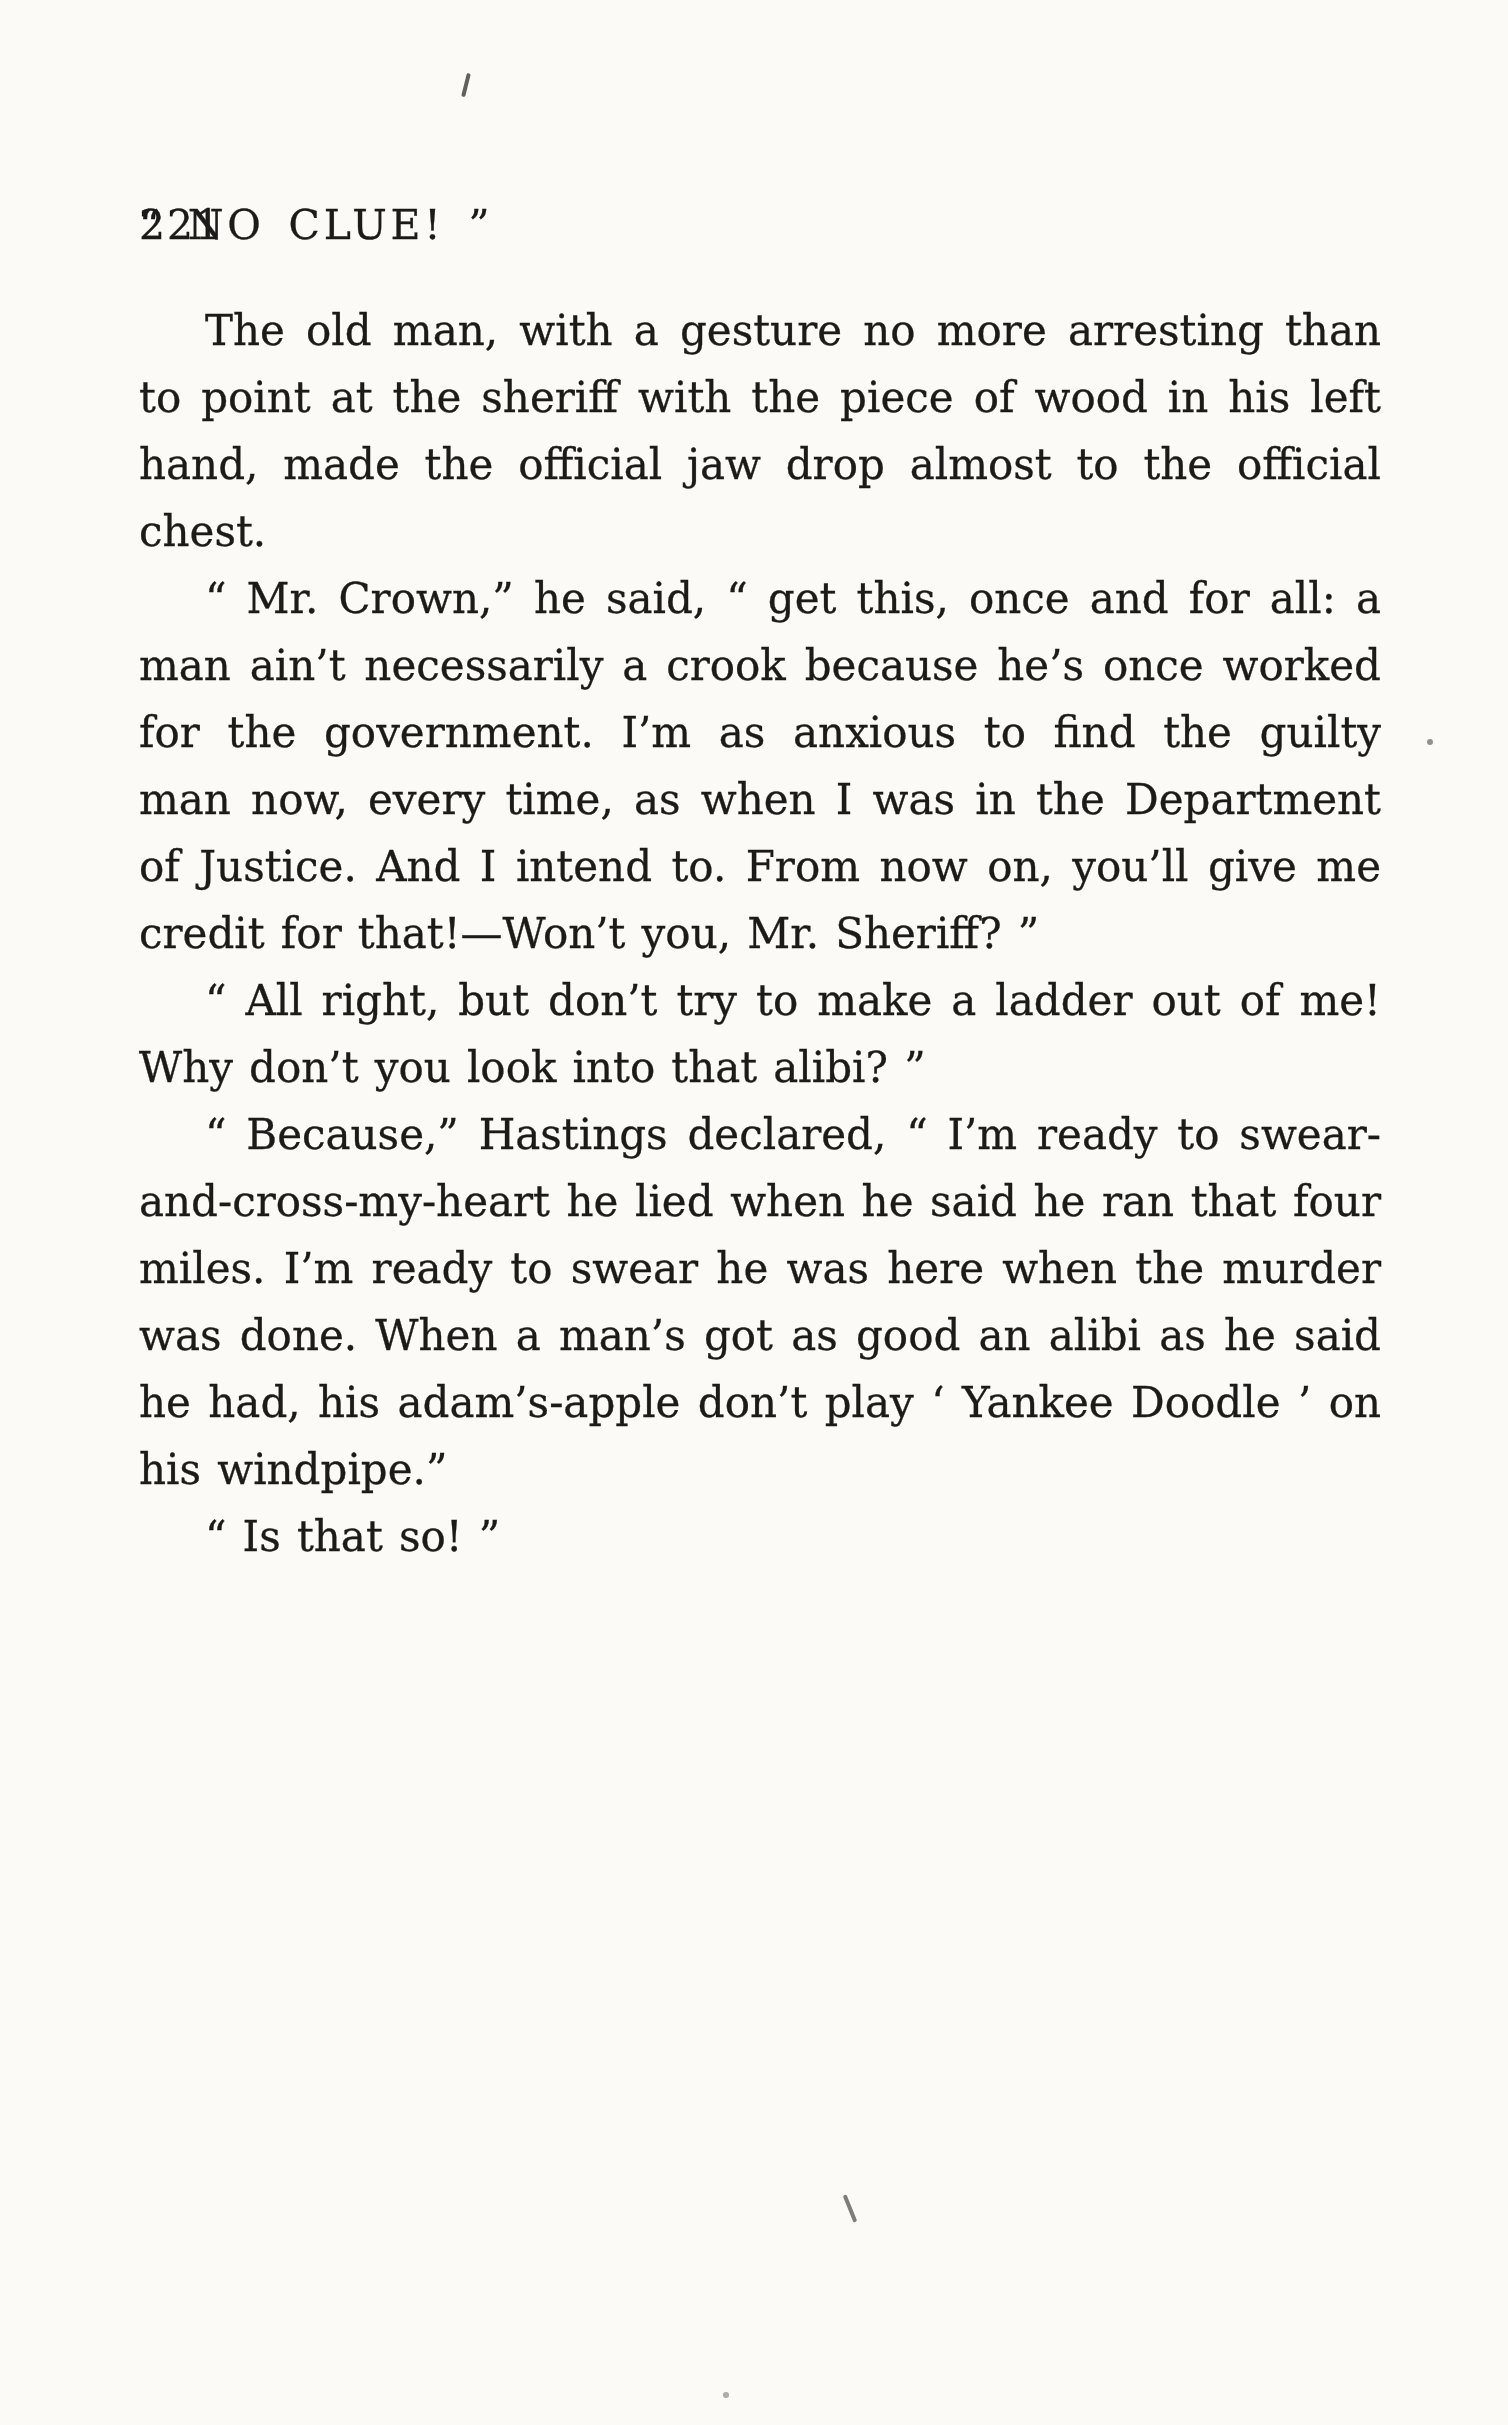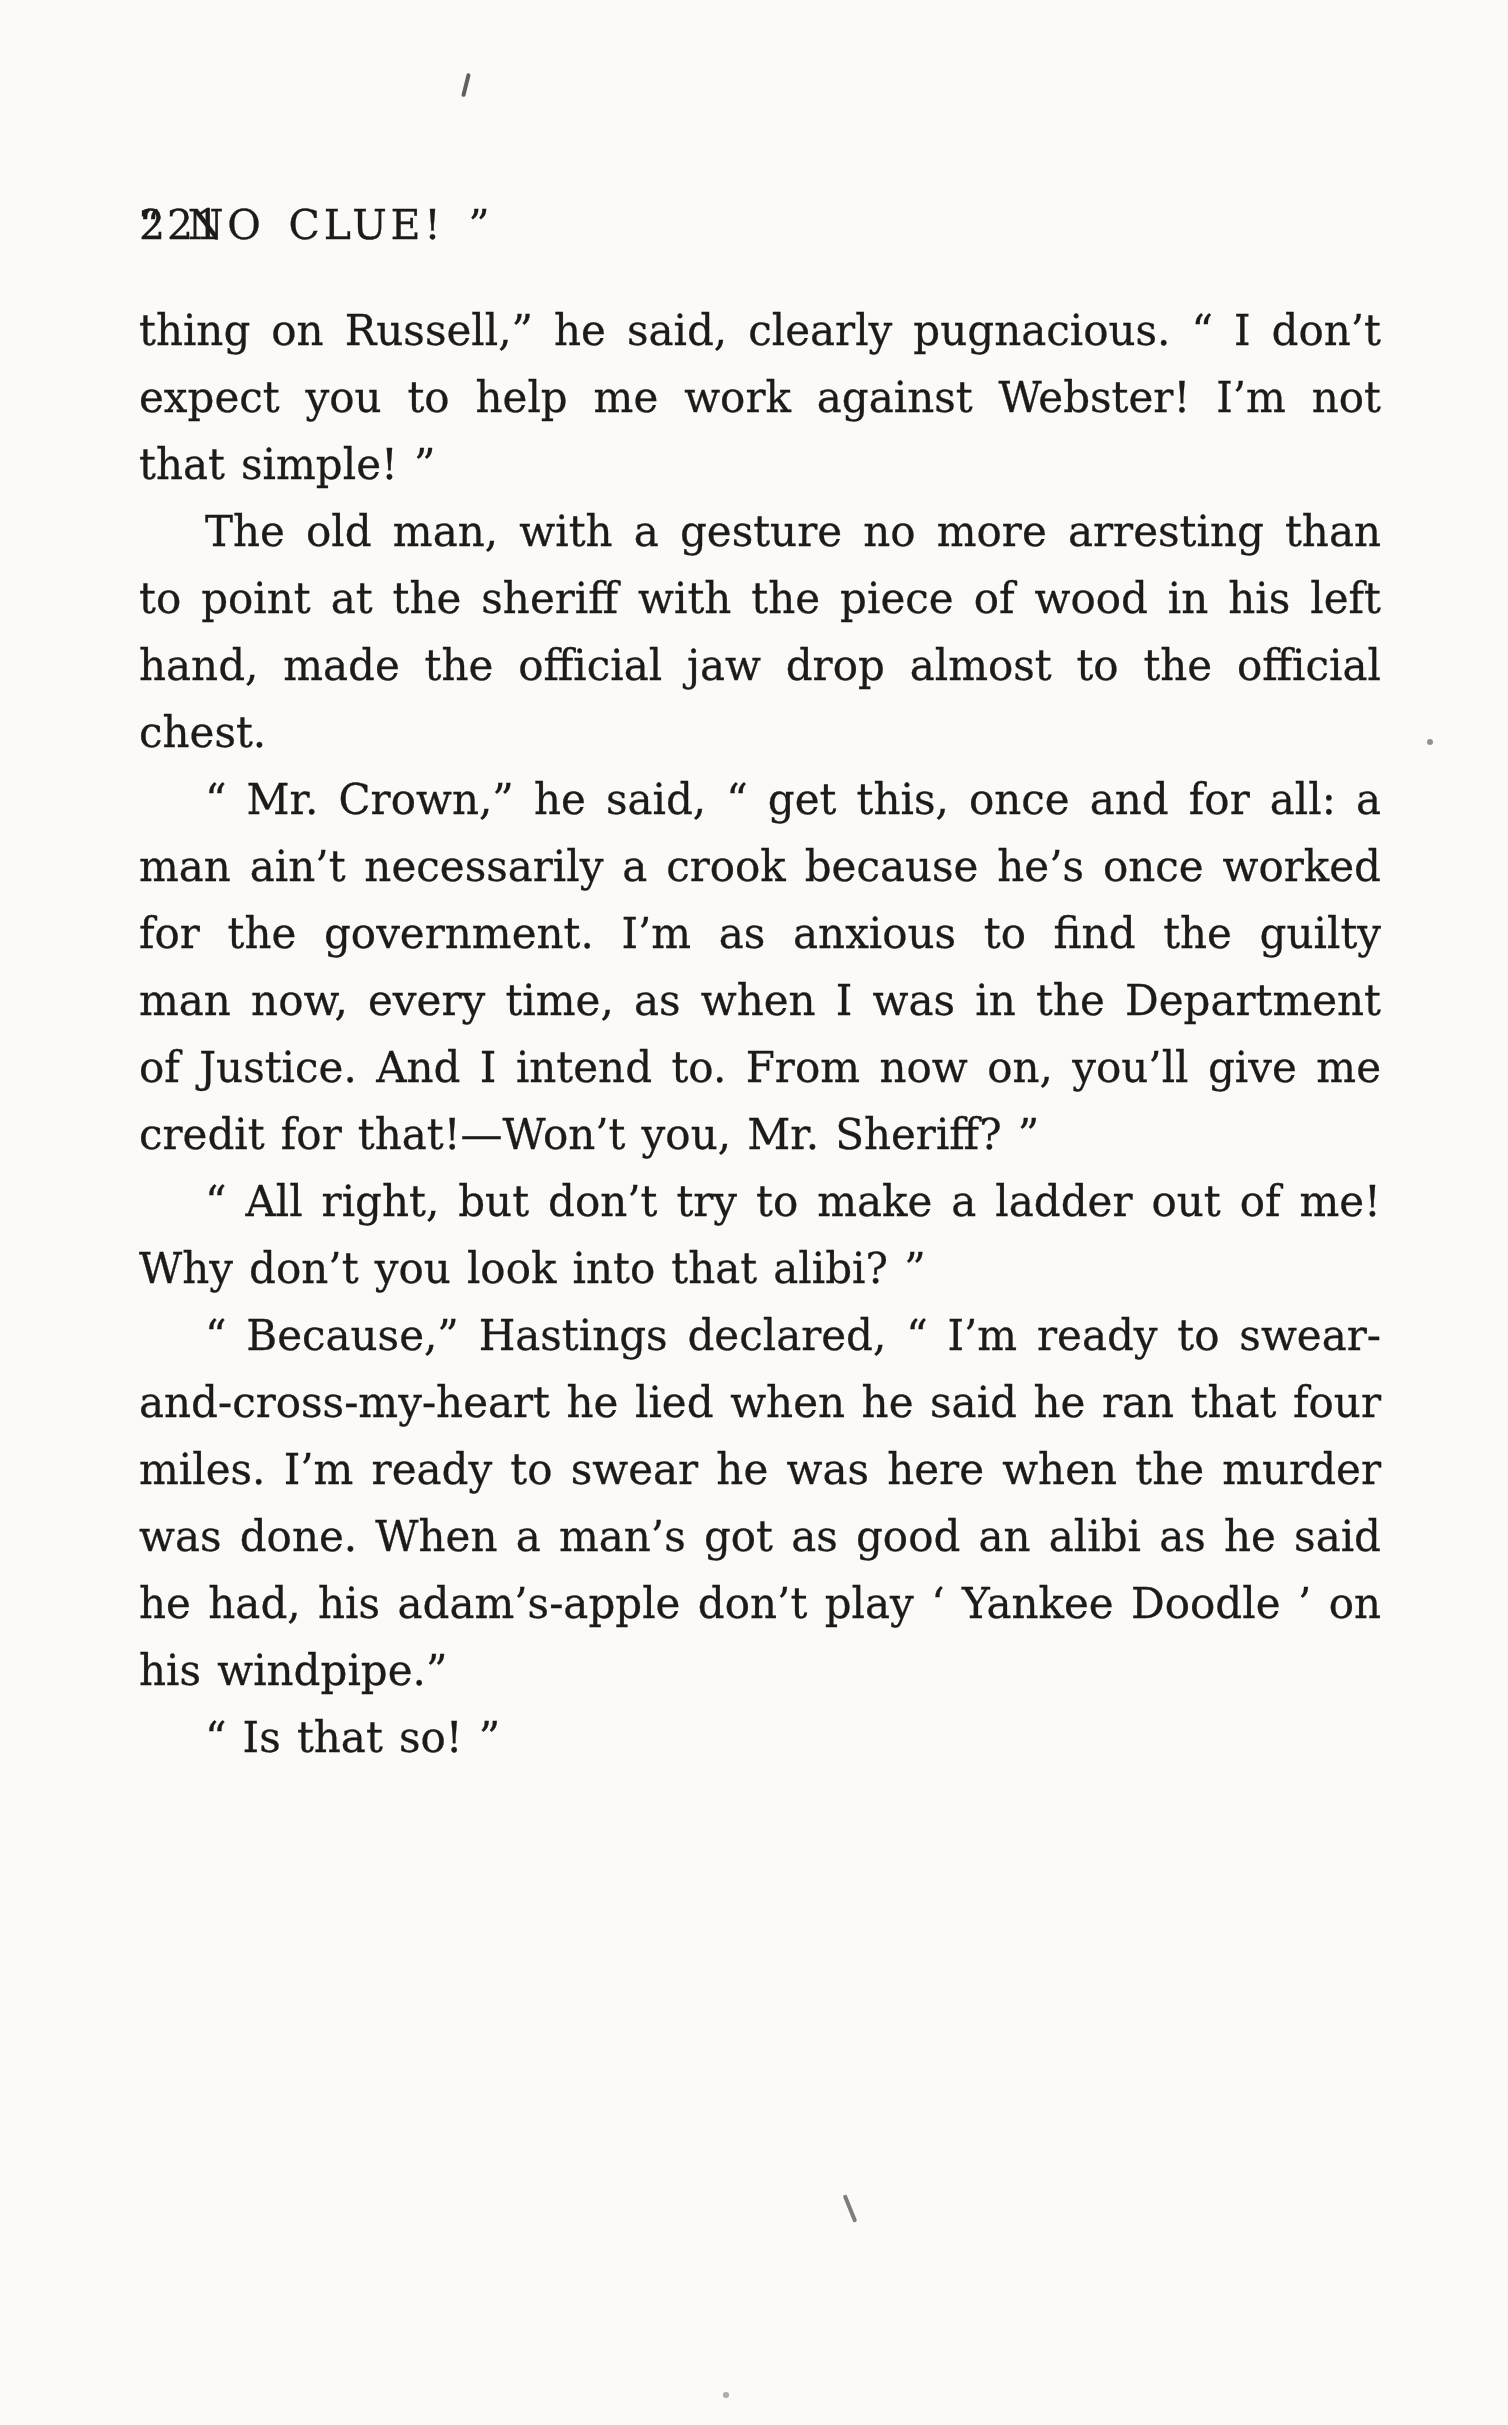--- a/index.html
+++ b/index.html
@@ -98,21 +98,20 @@
   <div class="scan-mark mark-slash"></div>
   <div class="scan-mark mark-dot"></div>
   <div class="scan-mark mark-dot-2"></div>
 
   <div class="page-header">
     <span class="page-number">221</span>
     <span class="running-title">“ NO CLUE! ”</span>
   </div>
 
   <div class="text-block">
-    <p class="no-indent">thing on Russell,” he said, clearly pugnacious. “ I don’t expect you to help me work against Webster!  I’m not that simple! ”</p>
     <p>The old man, with a gesture no more arresting than to point at the sheriff with the piece of wood in his left hand, made the official jaw drop almost to the official chest.</p>
     <p>“ Mr. Crown,” he said, “ get this, once and for all: a man ain’t necessarily a crook because he’s once worked for the government.  I’m as anxious to find the guilty man now, every time, as when I was in the Department of Justice. And I intend to.  From now on, you’ll give me credit for that!—Won’t you, Mr. Sheriff? ”</p>
     <p>“ All right, but don’t try to make a ladder out of me!  Why don’t you look into that alibi? ”</p>
     <p>“ Because,” Hastings declared, “ I’m ready to swear-and-cross-my-heart he lied when he said he ran that four miles. I’m ready to swear he was here when the murder was done.  When a man’s got as good an alibi as he said he had, his adam’s-apple don’t play ‘ Yankee Doodle ’ on his windpipe.”</p>
     <p>“ Is that so! ”</p>
   </div>
 
 </div>
 
 

